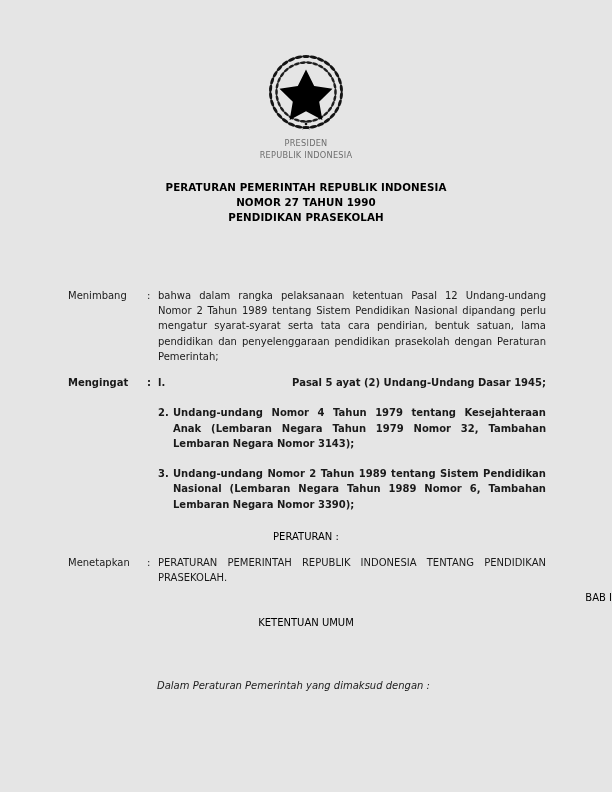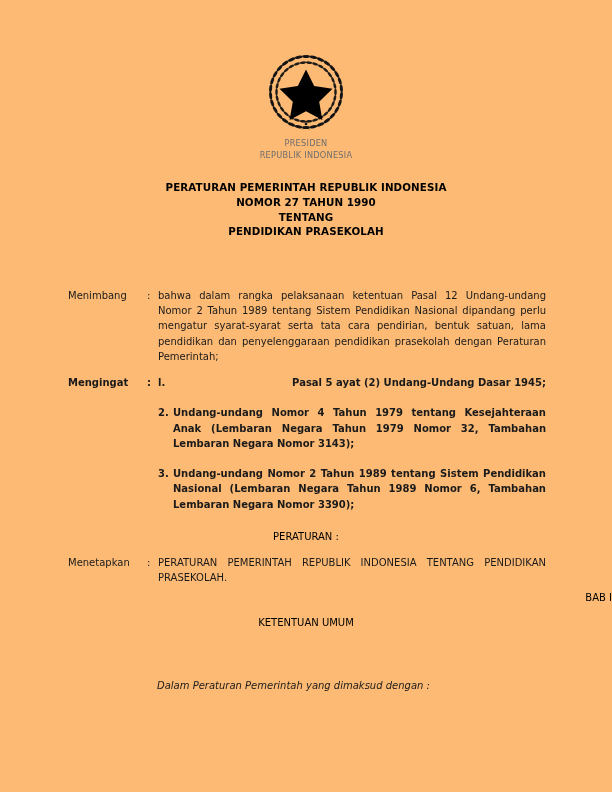--- a/index.html
+++ b/index.html
@@ -10,21 +10,21 @@
 
   body {
     font-family: "DejaVu Sans", sans-serif;
     color: #1a1a1a;
   }
 
   .page {
     position: relative;
     width: 612px;
     height: 792px;
-    background: #fdba74;
+    background: #e5e5e5;
     overflow: hidden;
     box-sizing: border-box;
   }
 
   
   .emblem-wrap {
     position: absolute;
     left: 0;
     right: 0;
     top: 48px;
@@ -239,21 +239,20 @@
   </div>
 
   <div class="header-caption">
     <div>PRESIDEN</div>
     <div>REPUBLIK INDONESIA</div>
   </div>
 
   <div class="title-block">
     <div>PERATURAN PEMERINTAH REPUBLIK INDONESIA</div>
     <div>NOMOR 27 TAHUN 1990</div>
-    <div>TENTANG</div>
     <div>PENDIDIKAN PRASEKOLAH</div>
   </div>
 
 
   <div class="clause" style="top:288px;">
     <div class="clause-row">
       <div class="clause-label">Menimbang</div>
       <div class="clause-colon">:</div>
       <div class="clause-body">bahwa dalam rangka pelaksanaan ketentuan Pasal 12 Undang-undang Nomor 2 Tahun 1989 tentang Sistem Pendidikan Nasional dipandang perlu mengatur syarat-syarat serta tata cara pendirian, bentuk satuan, lama pendidikan dan penyelenggaraan pendidikan prasekolah dengan Peraturan Pemerintah;</div>
     </div>

